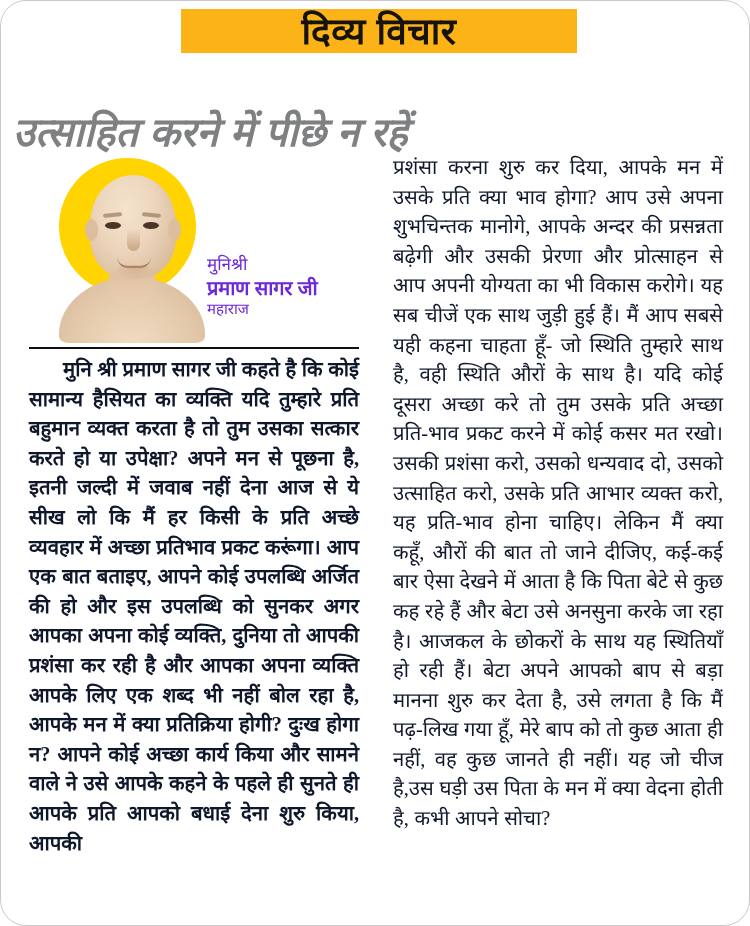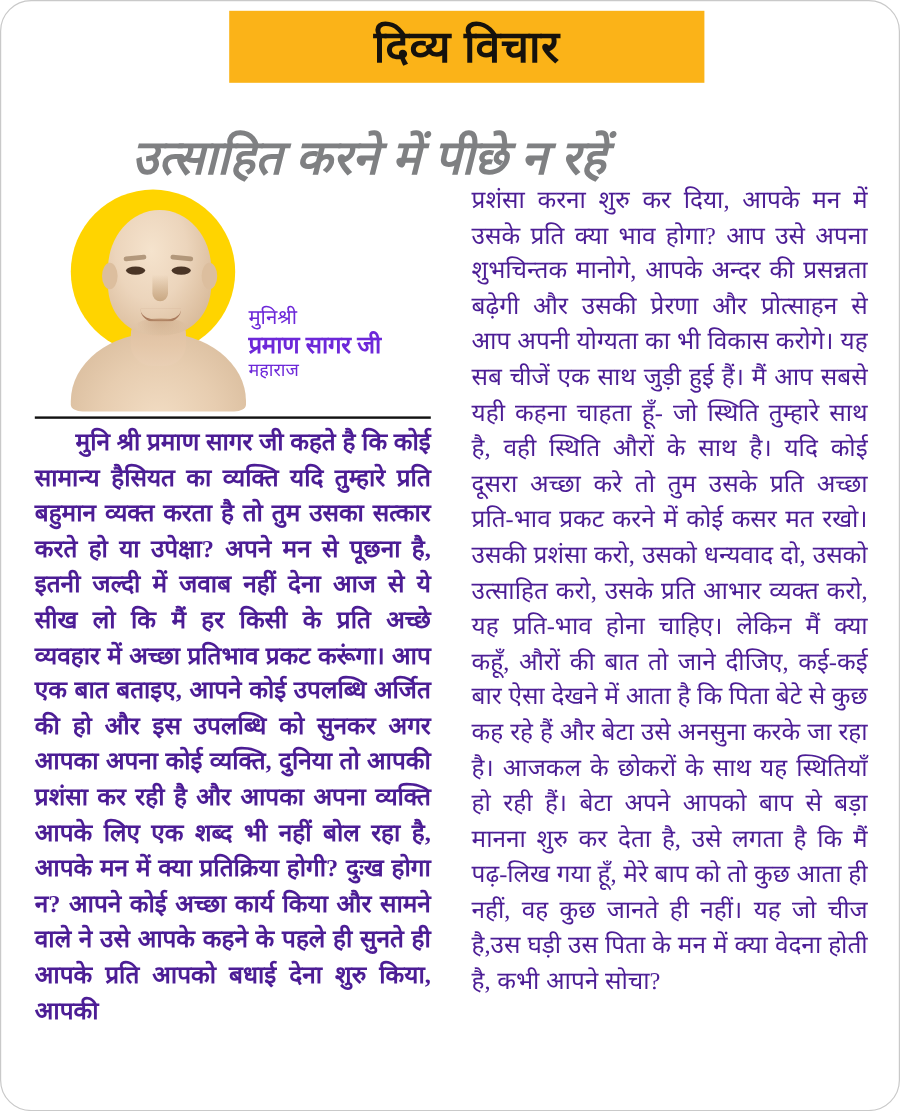--- a/index.html
+++ b/index.html
@@ -22,46 +22,45 @@
     height: 926px;
     background: #ffffff;
     border: 1.5px solid #c9c9c9;
     border-radius: 26px;
     overflow: hidden;
   }
 
   
   .masthead {
     position: absolute;
-    left: 190px;
+    left: 180px;
     top: 8px;
     width: 396px;
-    height: 60px;
+    height: 44px;
     background: #fbb318;
     display: flex;
     align-items: center;
     justify-content: center;
   }
   .masthead-title {
     font-family: "Liberation Sans", "DejaVu Sans", sans-serif;
     font-weight: 700;
     font-size: 37px;
     line-height: 1;
     color: #16120c;
     letter-spacing: 0.5px;
     white-space: nowrap;
   }
 
   
   .headline {
     position: absolute;
-    left: 0;
+    left: 12px;
     top: 82px;
     width: 613px;
-    text-align: center;
     font-family: "Liberation Sans", "DejaVu Sans", sans-serif;
     font-weight: 700;
     font-style: italic;
     font-size: 40px;
     line-height: 1.12;
     color: #7f8082;
     white-space: nowrap;
   }
 
   
@@ -220,21 +219,21 @@
     height: 0;
     border-top: 2.5px solid #111111;
     margin: 2px 0 6px 0;
   }
 
   
   .article {
     font-family: "Liberation Serif", "DejaVu Serif", serif;
     font-size: 20.3px;
     line-height: 29.6px;
-    color: #4c1d95;
+    color: #0f172a;
     text-align: justify;
     text-justify: inter-word;
     word-spacing: 0.5px;
     margin: 0;
   }
   .article.first { text-indent: 34px; font-weight: bold; }
 </style>
 </head>
 <body>
 

